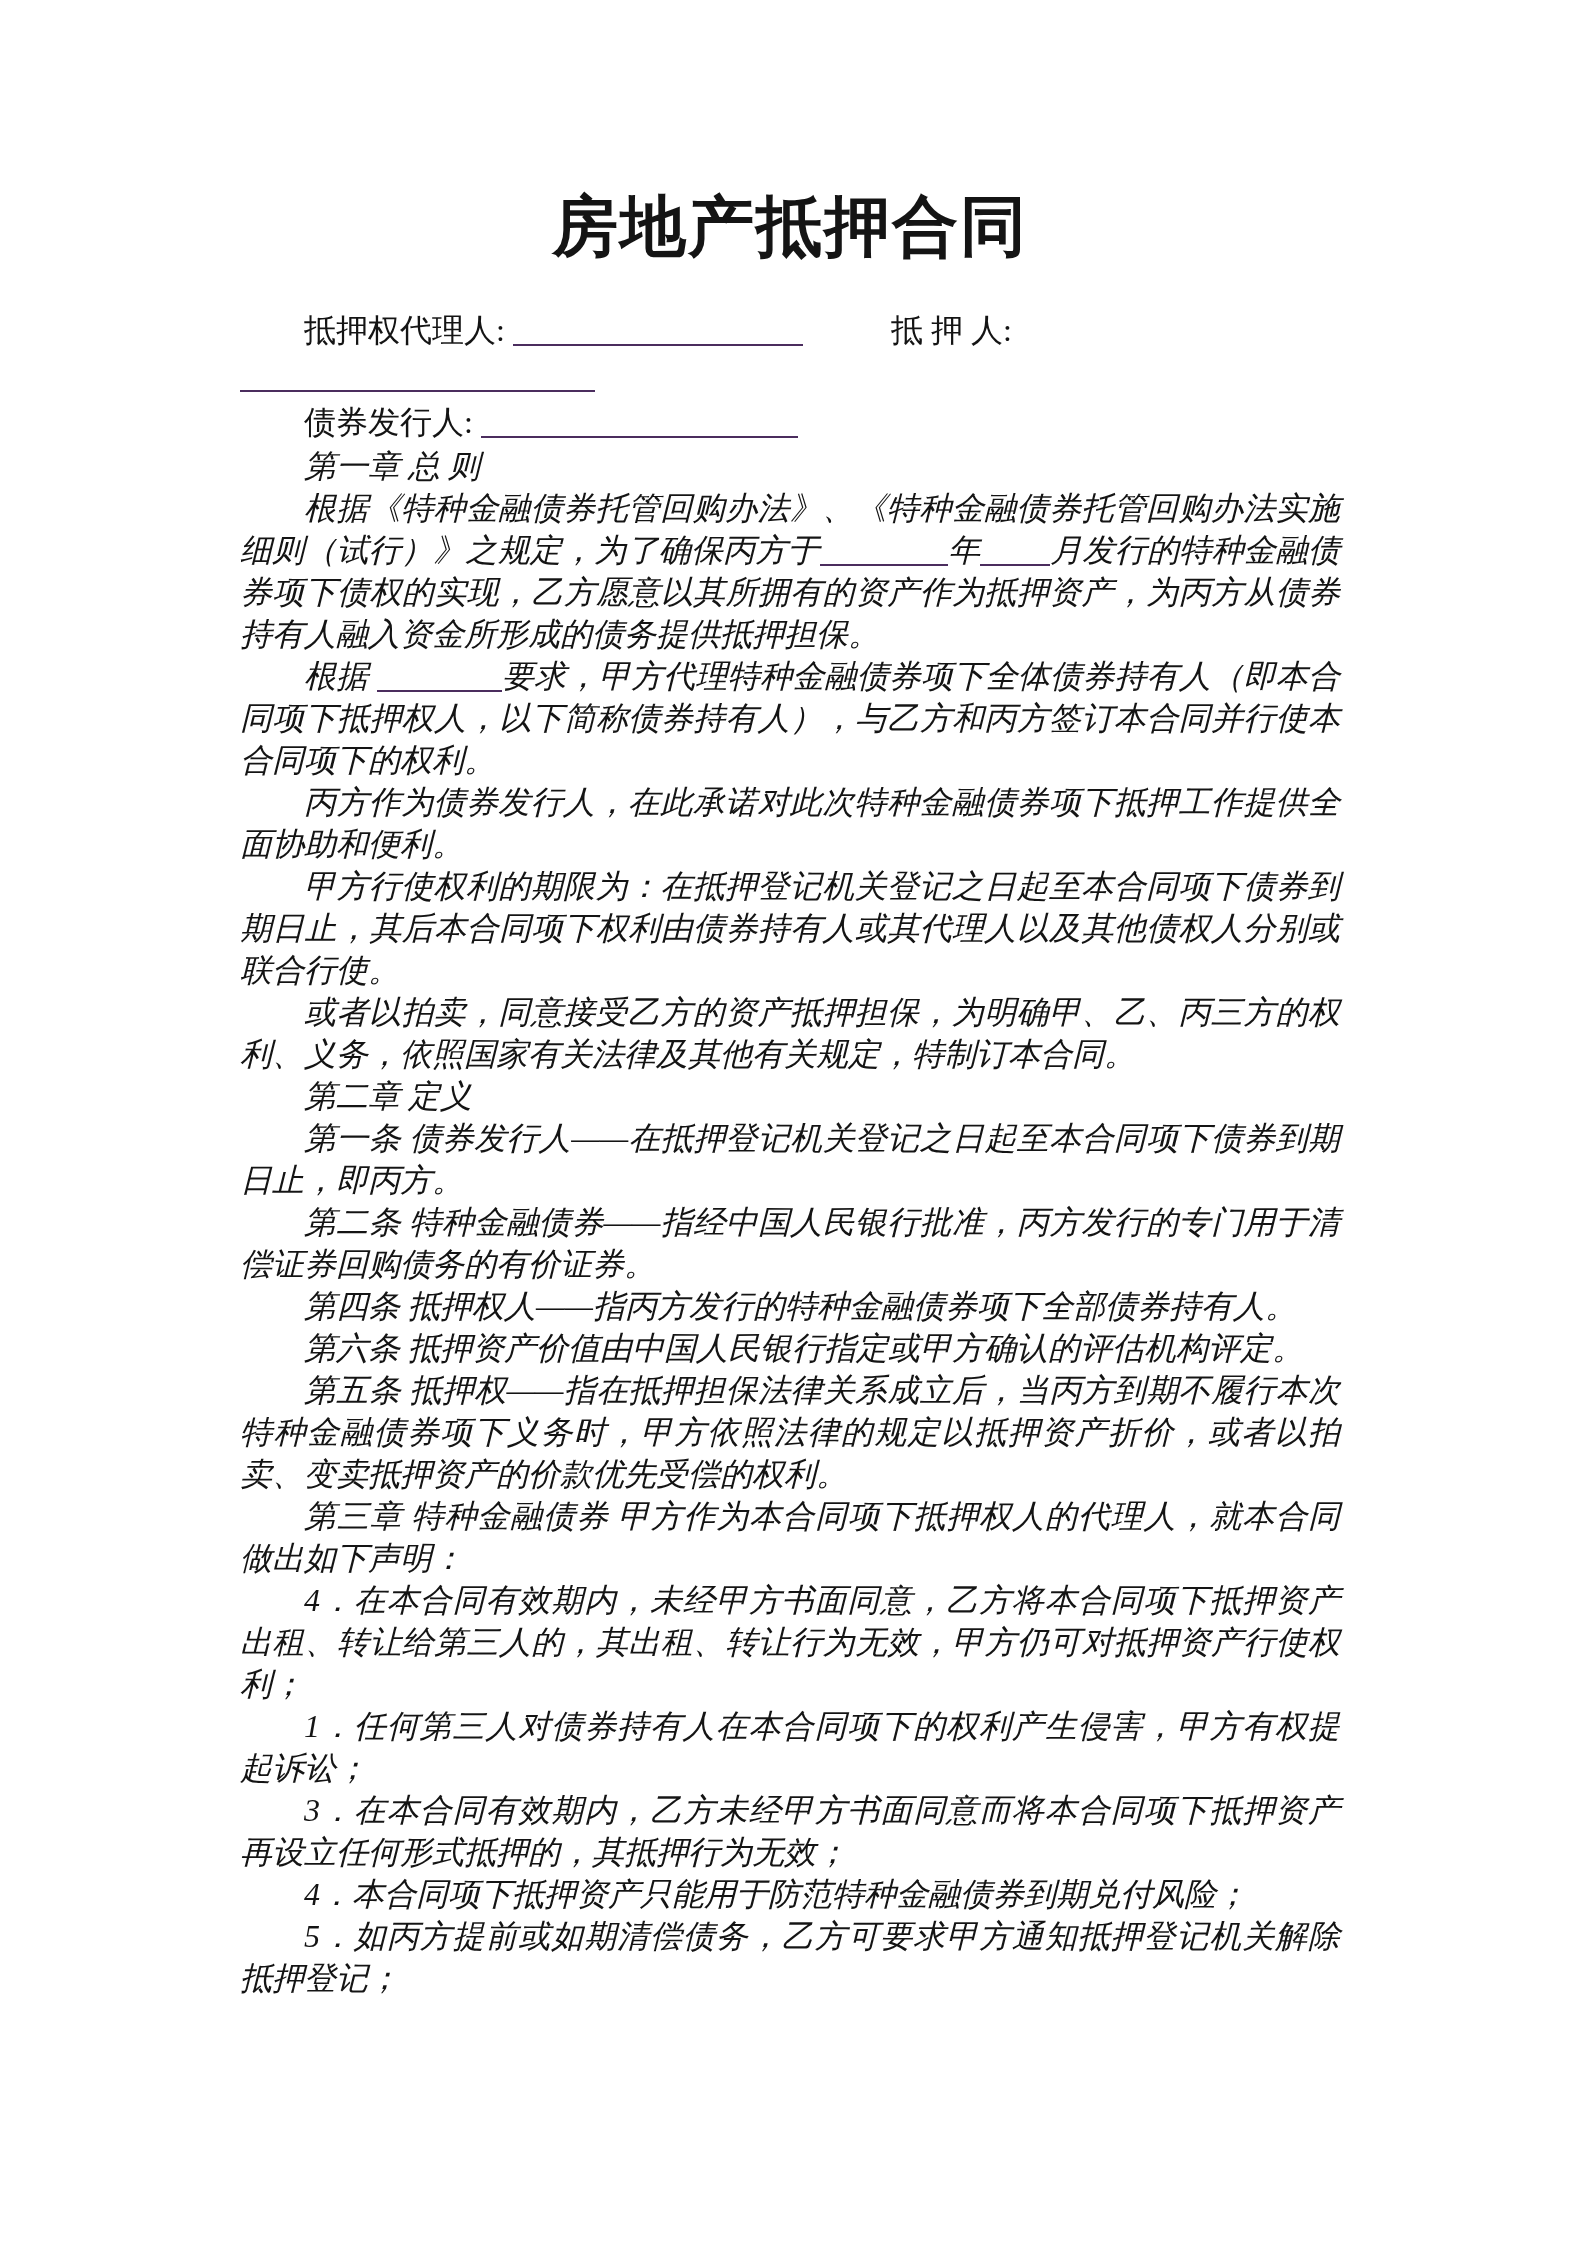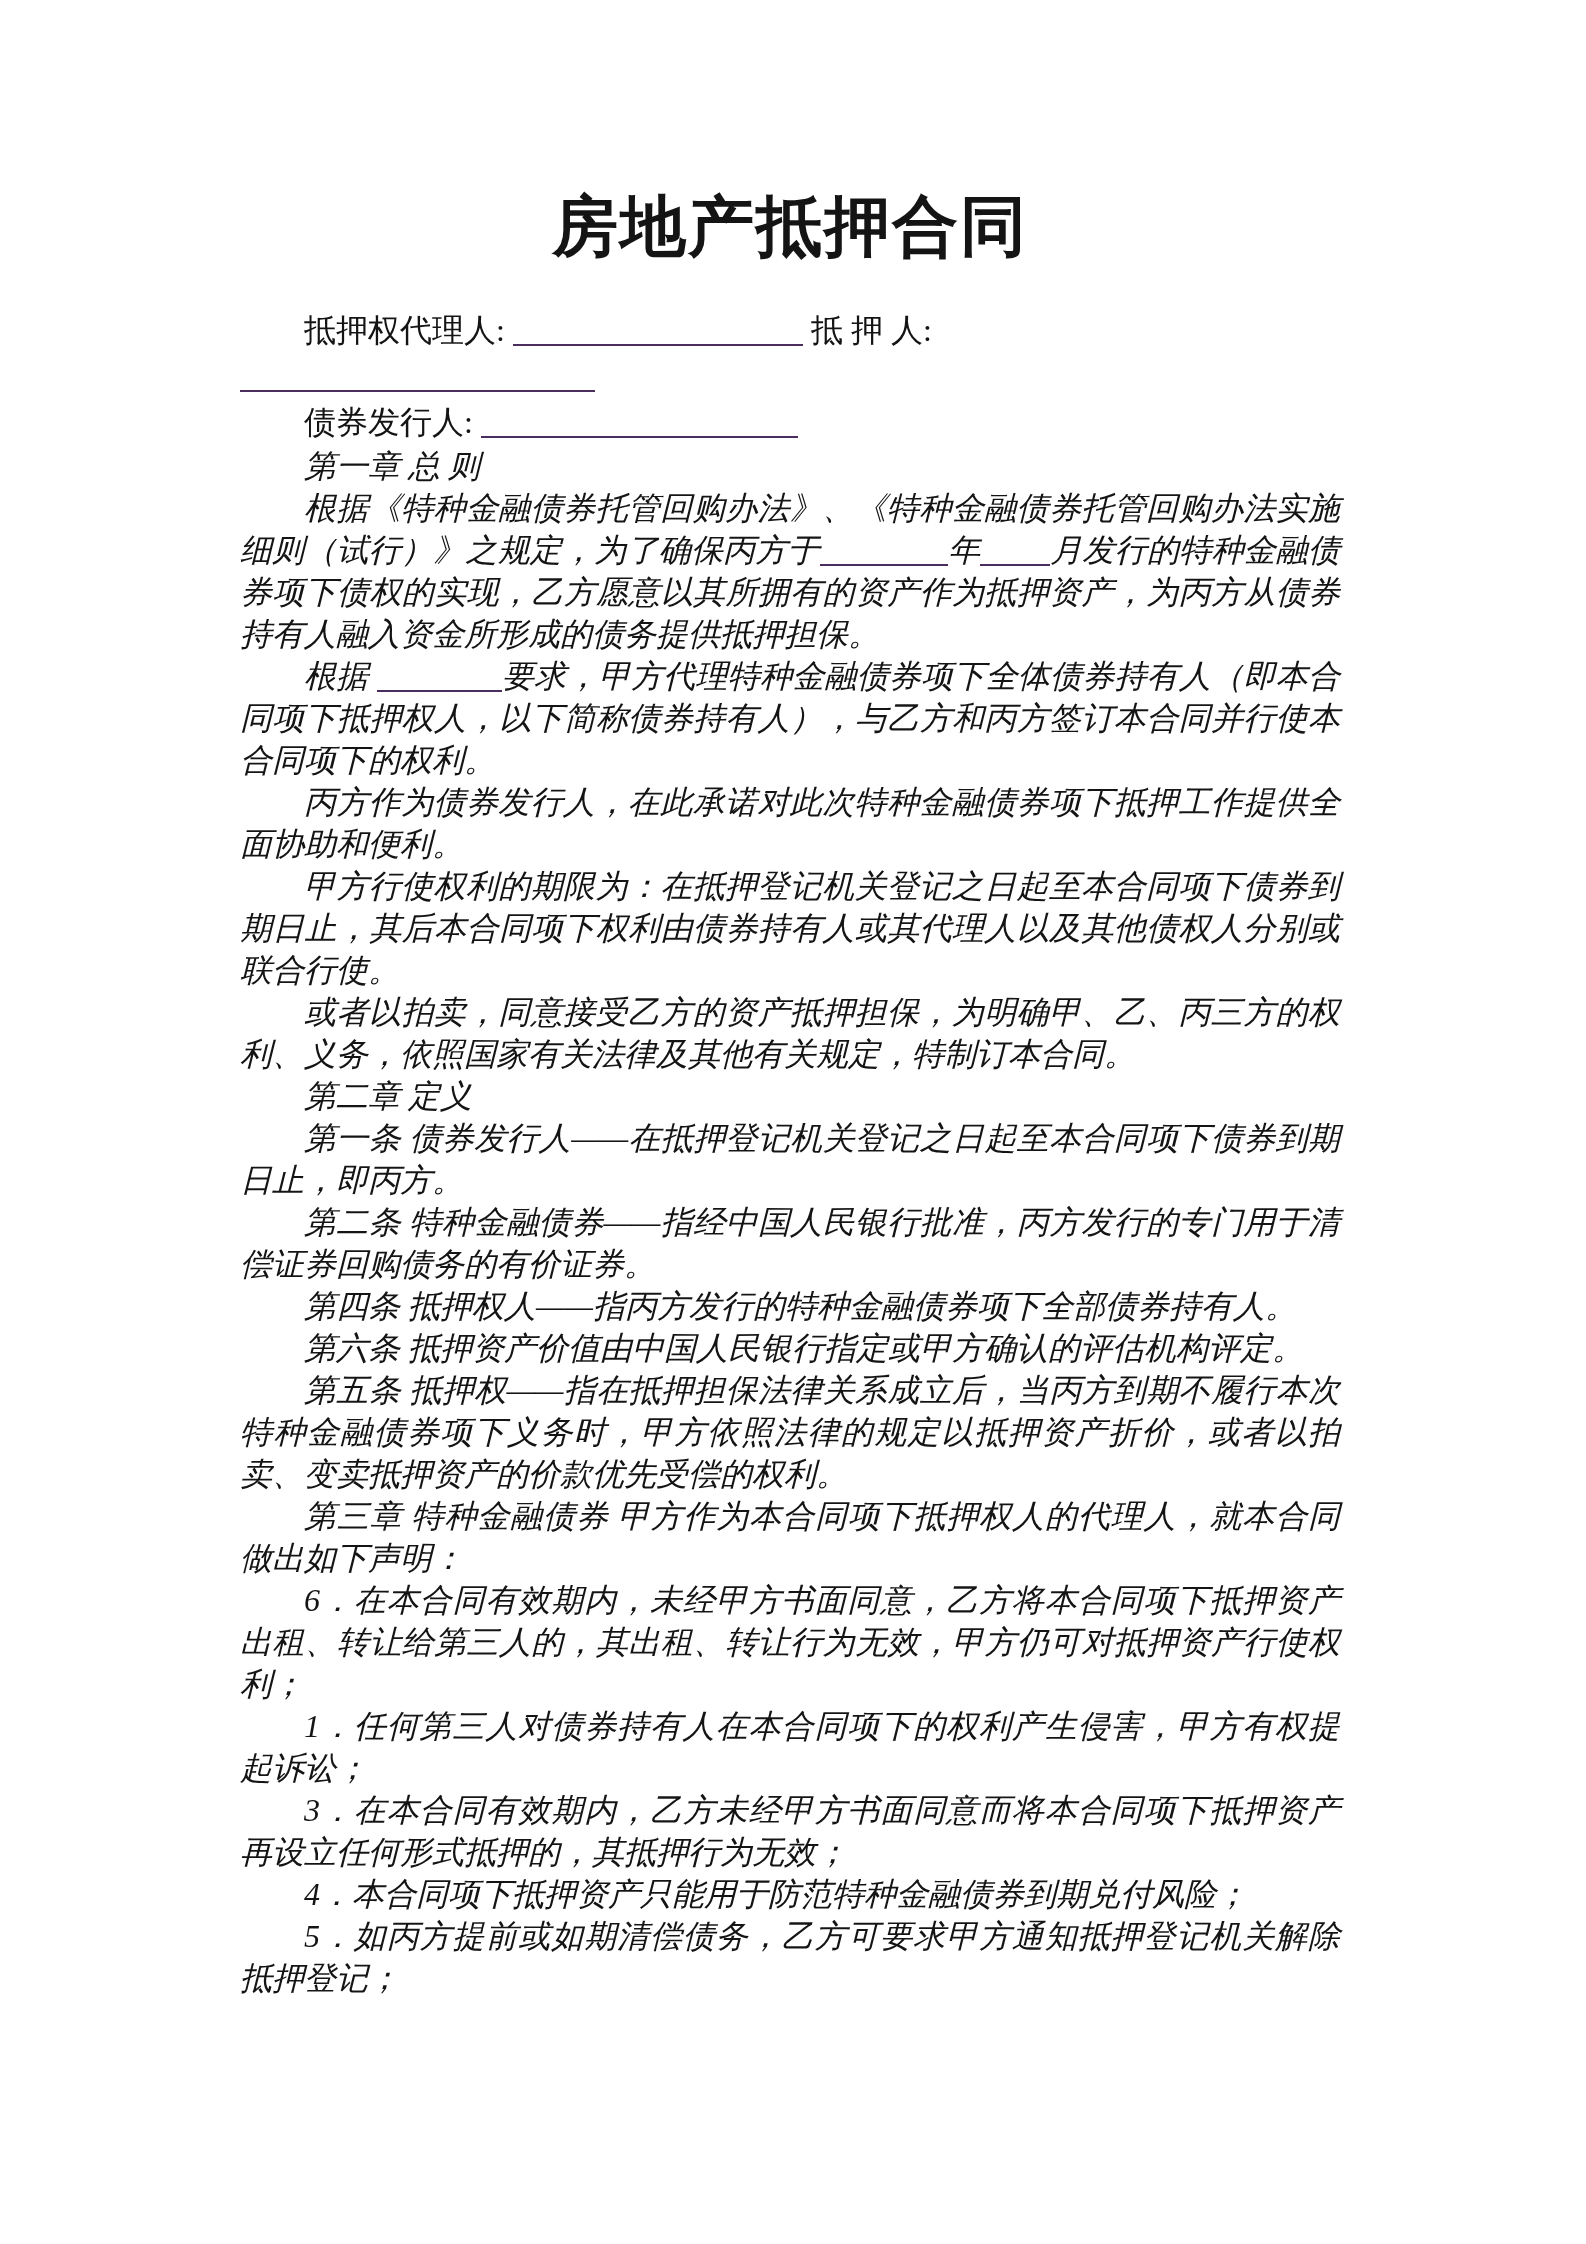--- a/index.html
+++ b/index.html
@@ -29,21 +29,21 @@
     text-indent:2em;
     white-space:nowrap;
   }
   .hline.no-indent{text-indent:0;}
   .blank{
     display:inline-block;
     border-bottom:2px solid #4b2d5e;
     vertical-align:-5px;
     height:1px;
   }
-  .mortgagor-label{}
+  .mortgagor-label{margin-left:80px;}
   .body-text{margin-top:0;}
   .para{
     font-size:32px;
     line-height:42px;
     margin:0;
     text-indent:2em;
     text-align:justify;
     word-break:normal;
     font-style:italic;
   }
@@ -77,20 +77,20 @@
       <p class="para para">丙方作为债券发行人，在此承诺对此次特种金融债券项下抵押工作提供全面协助和便利。</p>
       <p class="para para">甲方行使权利的期限为：在抵押登记机关登记之日起至本合同项下债券到期日止，其后本合同项下权利由债券持有人或其代理人以及其他债权人分别或联合行使。</p>
       <p class="para para">或者以拍卖，同意接受乙方的资产抵押担保，为明确甲、乙、丙三方的权利、义务，依照国家有关法律及其他有关规定，特制订本合同。</p>
       <p class="para heading">第二章 定义</p>
       <p class="para para">第一条 债券发行人——在抵押登记机关登记之日起至本合同项下债券到期日止，即丙方。</p>
       <p class="para para">第二条 特种金融债券——指经中国人民银行批准，丙方发行的专门用于清偿证券回购债务的有价证券。</p>
       <p class="para para">第四条 抵押权人——指丙方发行的特种金融债券项下全部债券持有人。</p>
       <p class="para para">第六条 抵押资产价值由中国人民银行指定或甲方确认的评估机构评定。</p>
       <p class="para para">第五条 抵押权——指在抵押担保法律关系成立后，当丙方到期不履行本次特种金融债券项下义务时，甲方依照法律的规定以抵押资产折价，或者以拍卖、变卖抵押资产的价款优先受偿的权利。</p>
       <p class="para para">第三章 特种金融债券 甲方作为本合同项下抵押权人的代理人，就本合同做出如下声明：</p>
-      <p class="para item">6．在本合同有效期内，未经甲方书面同意，乙方将本合同项下抵押资产出租、转让给第三人的，其出租、转让行为无效，甲方仍可对抵押资产行使权利；</p>
+      <p class="para item">4．在本合同有效期内，未经甲方书面同意，乙方将本合同项下抵押资产出租、转让给第三人的，其出租、转让行为无效，甲方仍可对抵押资产行使权利；</p>
       <p class="para item">1．任何第三人对债券持有人在本合同项下的权利产生侵害，甲方有权提起诉讼；</p>
       <p class="para item">3．在本合同有效期内，乙方未经甲方书面同意而将本合同项下抵押资产再设立任何形式抵押的，其抵押行为无效；</p>
       <p class="para item">4．本合同项下抵押资产只能用于防范特种金融债券到期兑付风险；</p>
       <p class="para item">5．如丙方提前或如期清偿债务，乙方可要求甲方通知抵押登记机关解除抵押登记；</p>
     </div>
 
 </div>
 
 </body></html>

